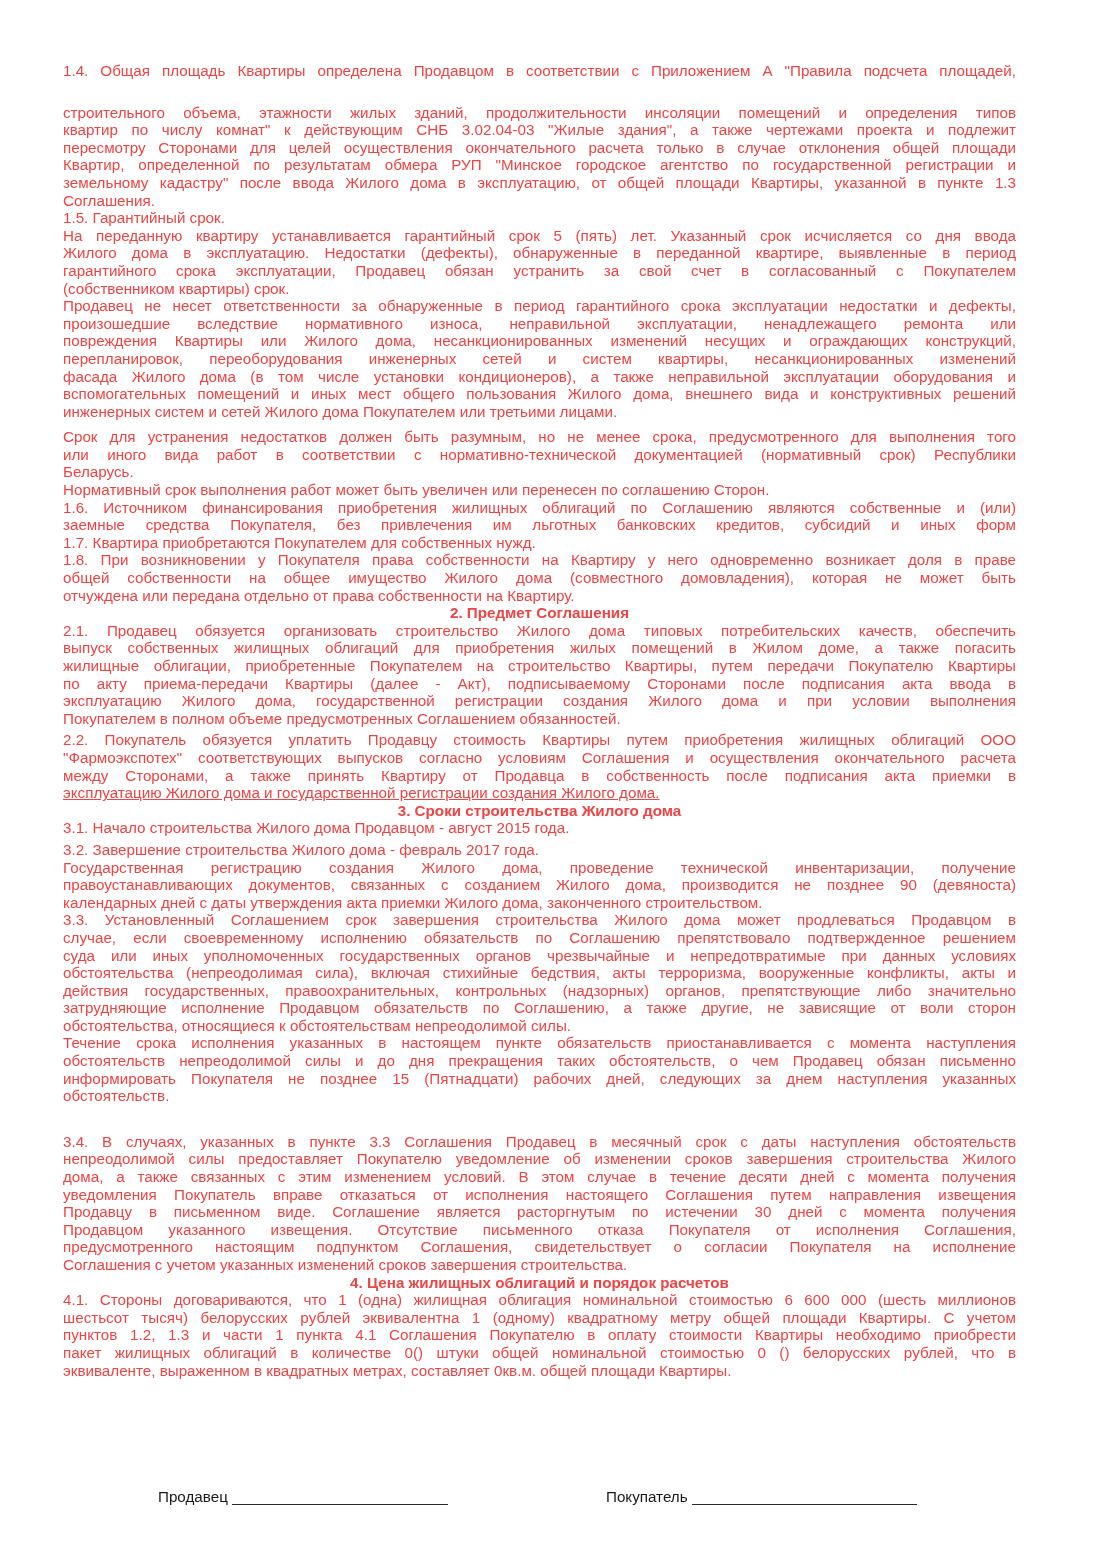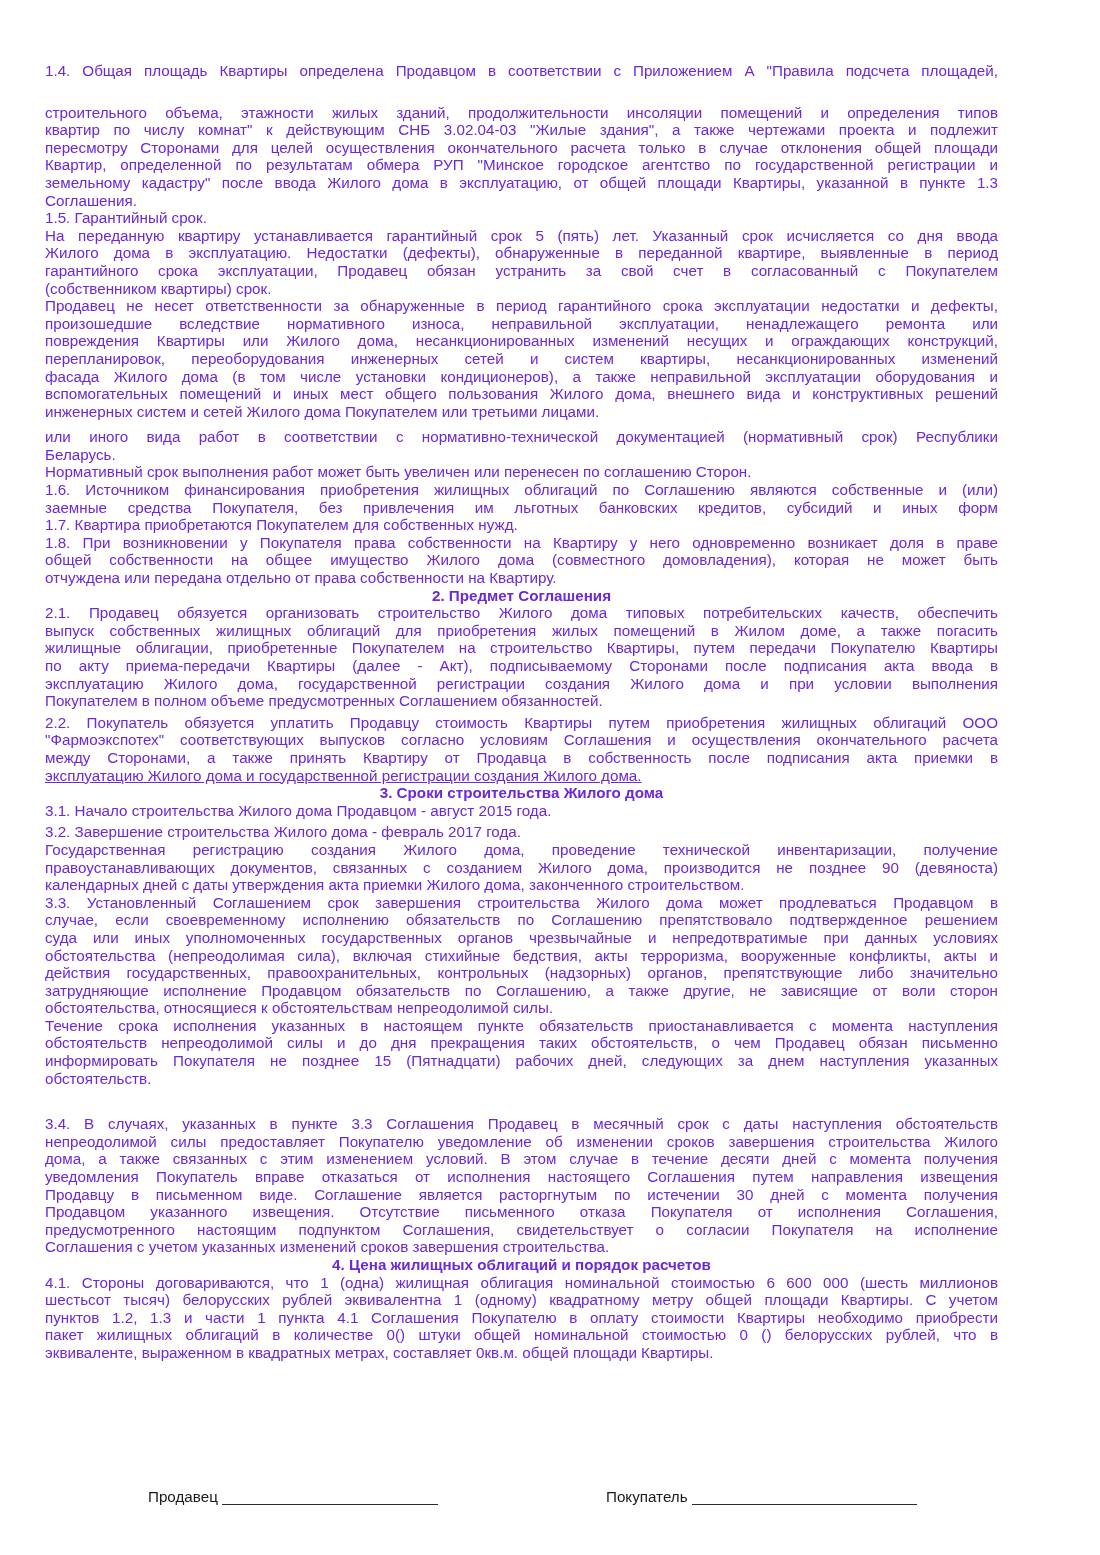--- a/index.html
+++ b/index.html
@@ -1,34 +1,34 @@
 <!DOCTYPE html>
 <html><head>
   <meta charset="utf-8">
   <style>
     html, body { margin: 0; padding: 0; background: #ffffff; }
     body { width: 1100px; height: 1555px; position: relative; overflow: hidden; }
     .page {
-      position: absolute; left: 45px; top: 62px; width: 953px;
-      font-family: "Liberation Sans", sans-serif; font-size: 15.2px; color: #6d28d9;
+      position: absolute; left: 63px; top: 62px; width: 953px;
+      font-family: "Liberation Sans", sans-serif; font-size: 15.2px; color: #ef4444;
       line-height: 17.6px;
     }
     .para { margin: 0; }
     .ln { display: block; text-align: justify; text-align-last: justify; white-space: nowrap; overflow: visible; }
     .ln.last { text-align-last: left; }
     .gap-s { height: 4px; }
     .gap-m { height: 8px; }
     .gap-l { height: 28px; }
     .heading { text-align: center; font-weight: bold; margin: 0; }
     .sig {
       position: absolute; top: 1488px; font-family: "Liberation Sans", sans-serif;
       font-size: 15.2px; color: #1a1a1a; display: flex; align-items: flex-end;
     }
     .sig .line { display: inline-block; border-bottom: 1.5px solid #2a2a2a; height: 16px; margin-left: 4px; }
-    .sig-seller { left: 148px; }
+    .sig-seller { left: 158px; }
     .sig-seller .line { width: 216px; }
     .sig-buyer { left: 606px; }
     .sig-buyer .line { width: 225px; }
   </style>
 </head>
 <body>
 
 <div class="page" id="page">
     <div class="para">
       <div class="ln" style="white-space: normal;">1.4. Общая площадь Квартиры определена Продавцом в соответствии с Приложением А "Правила подсчета площадей,</div>
@@ -52,20 +52,21 @@
       <div class="ln" style="white-space: normal;">Продавец не несет ответственности за обнаруженные в период гарантийного срока эксплуатации недостатки и дефекты,</div>
       <div class="ln" style="white-space: normal;">произошедшие вследствие нормативного износа, неправильной эксплуатации, ненадлежащего ремонта или</div>
       <div class="ln" style="white-space: normal;">повреждения Квартиры или Жилого дома, несанкционированных изменений несущих и ограждающих конструкций,</div>
       <div class="ln" style="white-space: normal;">перепланировок, переоборудования инженерных сетей и систем квартиры, несанкционированных изменений</div>
       <div class="ln" style="white-space: normal;">фасада Жилого дома (в том числе установки кондиционеров), а также неправильной эксплуатации оборудования и</div>
       <div class="ln" style="white-space: normal;">вспомогательных помещений и иных мест общего пользования Жилого дома, внешнего вида и конструктивных решений</div>
       <div class="ln last" style="white-space: normal;">инженерных систем и сетей Жилого дома Покупателем или третьими лицами.</div>
     </div>
     <div class="gap-m"></div>
     <div class="para">
+      <div class="ln" style="white-space: normal;">Срок для устранения недостатков должен быть разумным, но не менее срока, предусмотренного для выполнения того</div>
       <div class="ln" style="white-space: normal;">или иного вида работ в соответствии с нормативно-технической документацией (нормативный срок) Республики</div>
       <div class="ln last" style="white-space: normal;">Беларусь.</div>
     </div>
     <div class="para">
       <div class="ln last" style="white-space: normal;">Нормативный срок выполнения работ может быть увеличен или перенесен по соглашению Сторон.</div>
     </div>
     <div class="para">
       <div class="ln" style="white-space: normal;">1.6. Источником финансирования приобретения жилищных облигаций по Соглашению являются собственные и (или)</div>
       <div class="ln" style="white-space: normal;">заемные средства Покупателя, без привлечения им льготных банковских кредитов, субсидий и иных форм</div>
     </div>

